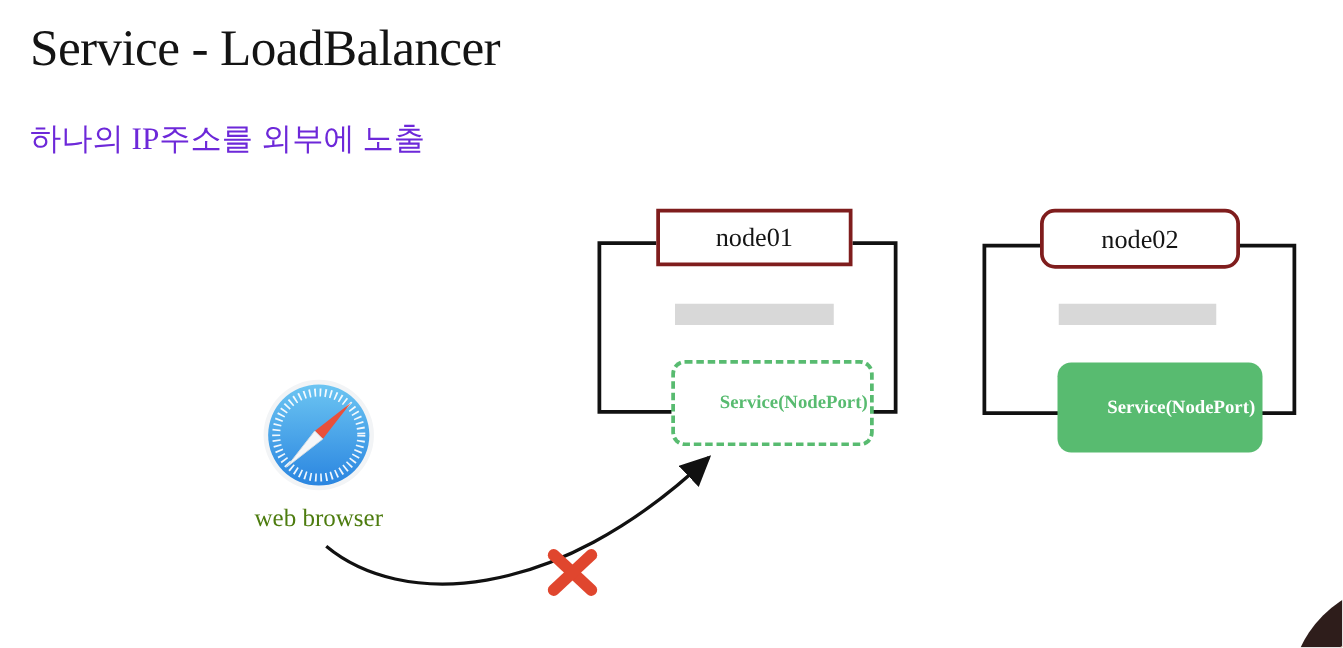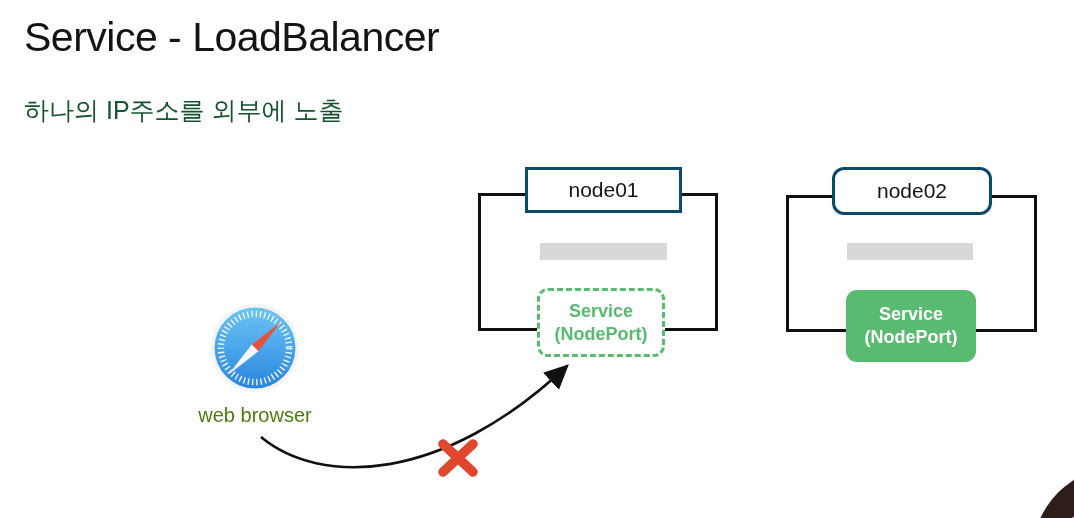--- a/index.html
+++ b/index.html
@@ -1,48 +1,48 @@
 <!DOCTYPE html>
 <html style="--green: #58bb70; --gray-bar: #d8d8d8; --red-x: #e0462e; --line-black: #111111;"><head>
 <meta charset="utf-8">
 <style>
   html,body{margin:0;padding:0;background:#fff;}
   .stage{
     position:relative;width:1074px;height:518px;background:#fff;overflow:hidden;
-    font-family:Liberation Sans, sans-serif;color:#141414;
+    font-family:Liberation Serif, serif;color:#141414;
   }
   
   .title{
     position:absolute;left:24px;top:14px;font-size:41px;font-weight:400;
     letter-spacing:-0.5px;color:#141414;white-space:nowrap;
   }
   .subtitle{
-    position:absolute;left:24px;top:94px;font-size:25px;font-weight:400;color:#14532d;
+    position:absolute;left:24px;top:94px;font-size:25px;font-weight:400;color:#6d28d9;
     white-space:nowrap;
   }
   
   .node-outer{position:absolute;border:3px solid #111;background:transparent;}
   .n1{left:478px;top:193px;width:234px;height:132px;}
   .n2{left:786px;top:195px;width:245px;height:131px;}
   
   .node-label{
-    position:absolute;background:#fff;border:3px solid #0c4a6e;display:flex;
+    position:absolute;background:#fff;border:3px solid #7f1d1d;display:flex;
     align-items:center;justify-content:center;font-size:21px;color:#151515;
   }
   .n1l{left:525px;top:167px;width:151px;height:40px;}
   .n2l{left:832px;top:167px;width:154px;height:42px;border-radius:12px;}
   
   .gray-bar{position:absolute;background:var(--gray-bar,#d8d8d8);}
   .g1{left:540px;top:243px;width:127px;height:17px;}
   .g2{left:847px;top:243px;width:126px;height:17px;}
   
   .service{
-    position:absolute;display:flex;flex-direction:column;align-items:center;
-    justify-content:center;font-weight:bold;font-size:18px;line-height:23px;
-    border-radius:11px;text-align:center;
+    position:absolute;display:flex;align-items:center;
+    justify-content:center;font-weight:bold;font-size:15px;line-height:23px;
+    border-radius:11px;text-align:center;padding-left:34px;
   }
   .service.dashed{
     left:537px;top:288px;width:122px;height:63px;background:#fff;
     border:3px dashed var(--green,#58bb70);color:var(--green,#58bb70);
   }
   .service.solid{
     left:846px;top:290px;width:130px;height:72px;background:var(--green,#58bb70);
     color:#fff;border:none;
   }
   

